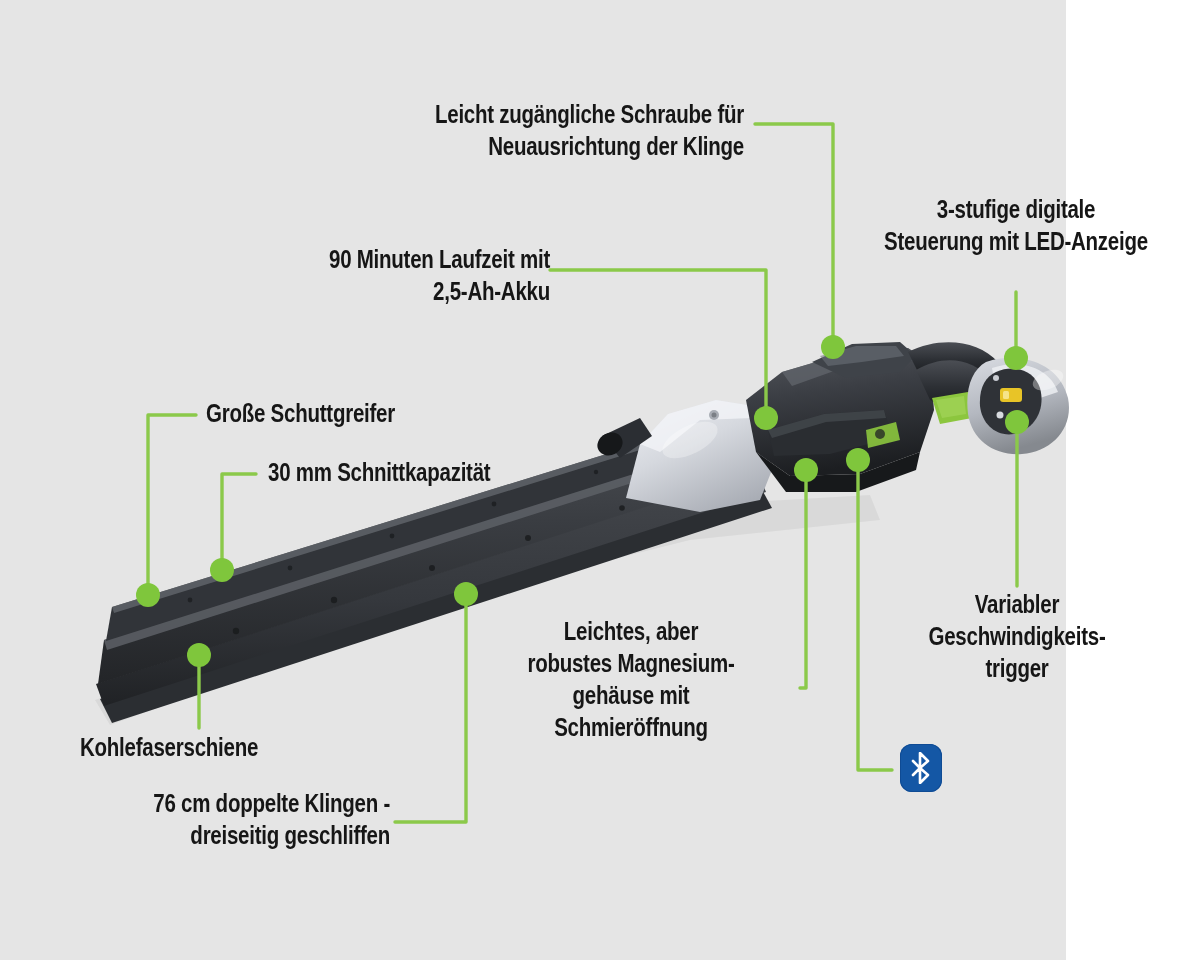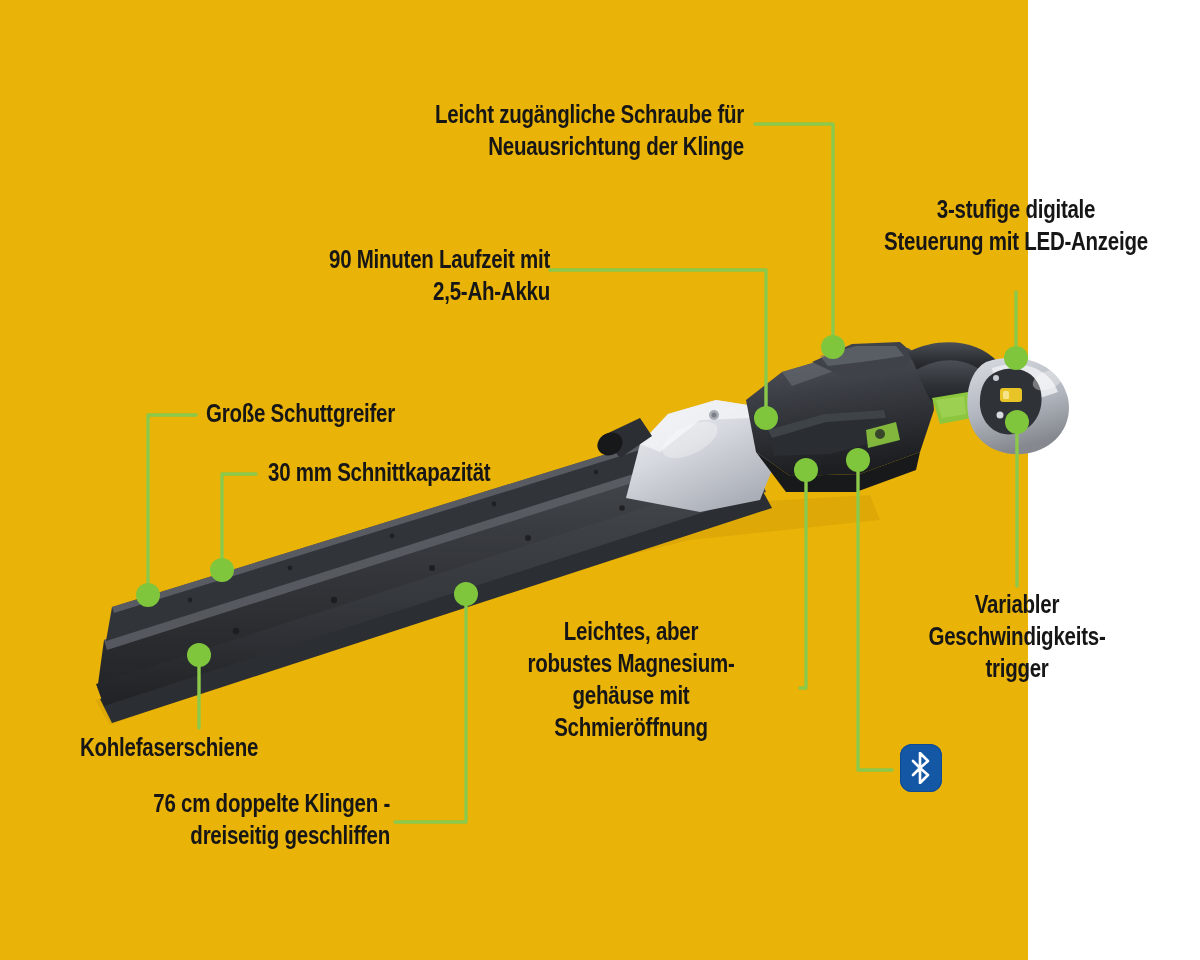--- a/index.html
+++ b/index.html
@@ -2,21 +2,21 @@
 <html><head>
 <meta charset="utf-8">
 <title>Produkt-Infografik</title>
 <style>
   html,body{margin:0;padding:0;background:#ffffff;}
   body{
     width:1200px;height:960px;overflow:hidden;
     font-family:"Liberation Sans","DejaVu Sans",sans-serif;
     -webkit-font-smoothing:antialiased;
   }
-  #stage{position:relative;width:1028px;height:960px;background:#eab308;}
+  #stage{position:relative;width:1028px;height:960px;background:#e5e5e5;padding-left:38px;}
 
   
   .callout{
     position:absolute;
     color:#161616;
     font-weight:700;
     font-size:25px;
     line-height:32px;
     letter-spacing:-0.3px;
     transform:scaleX(0.82);

